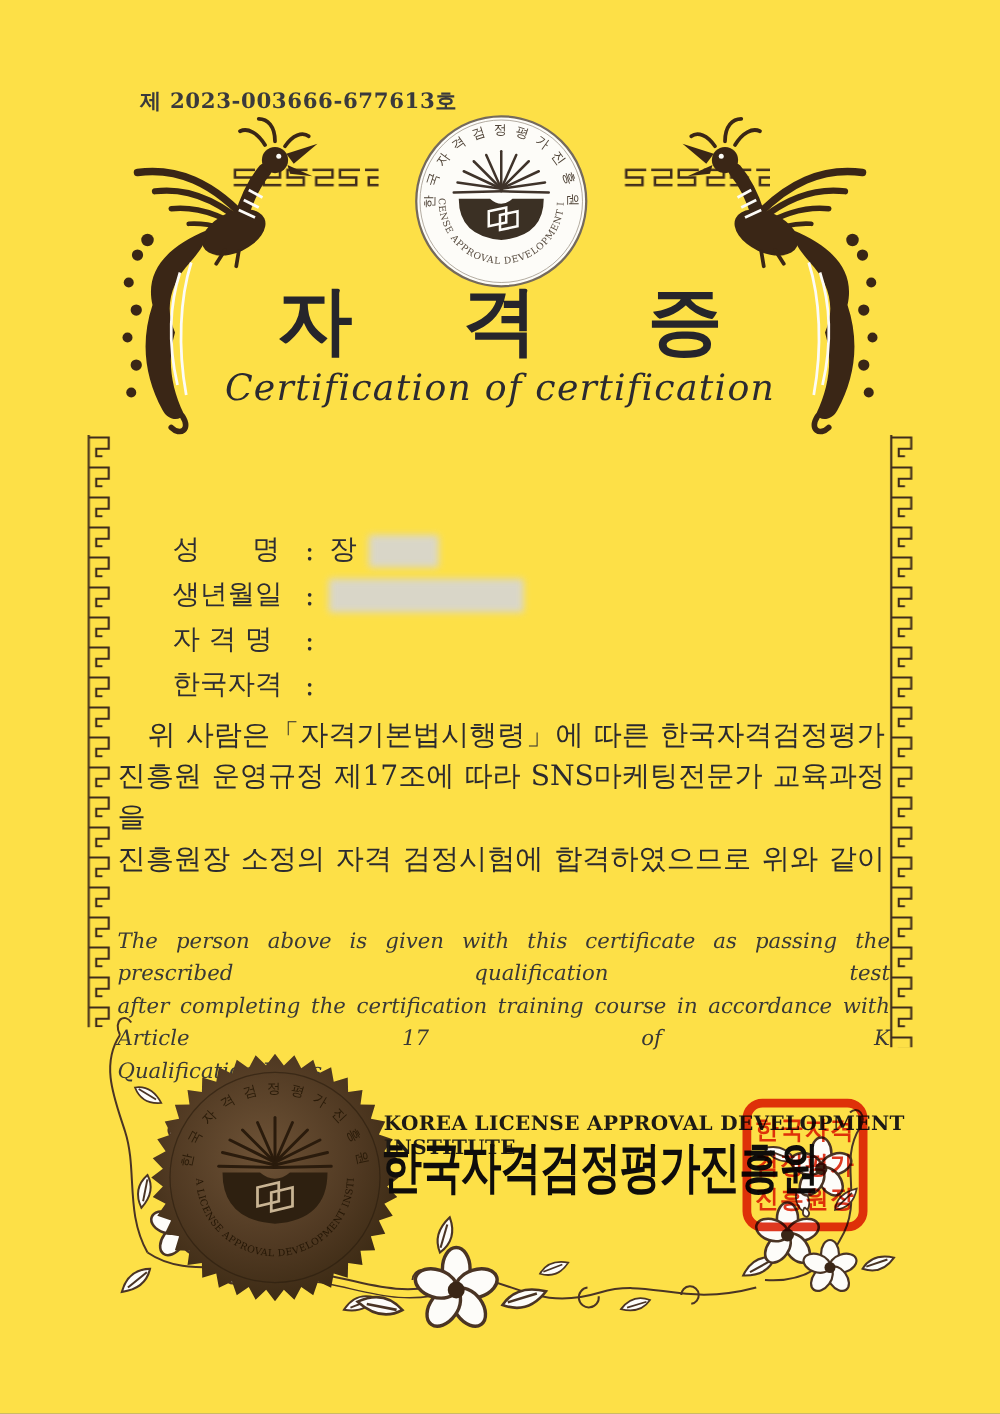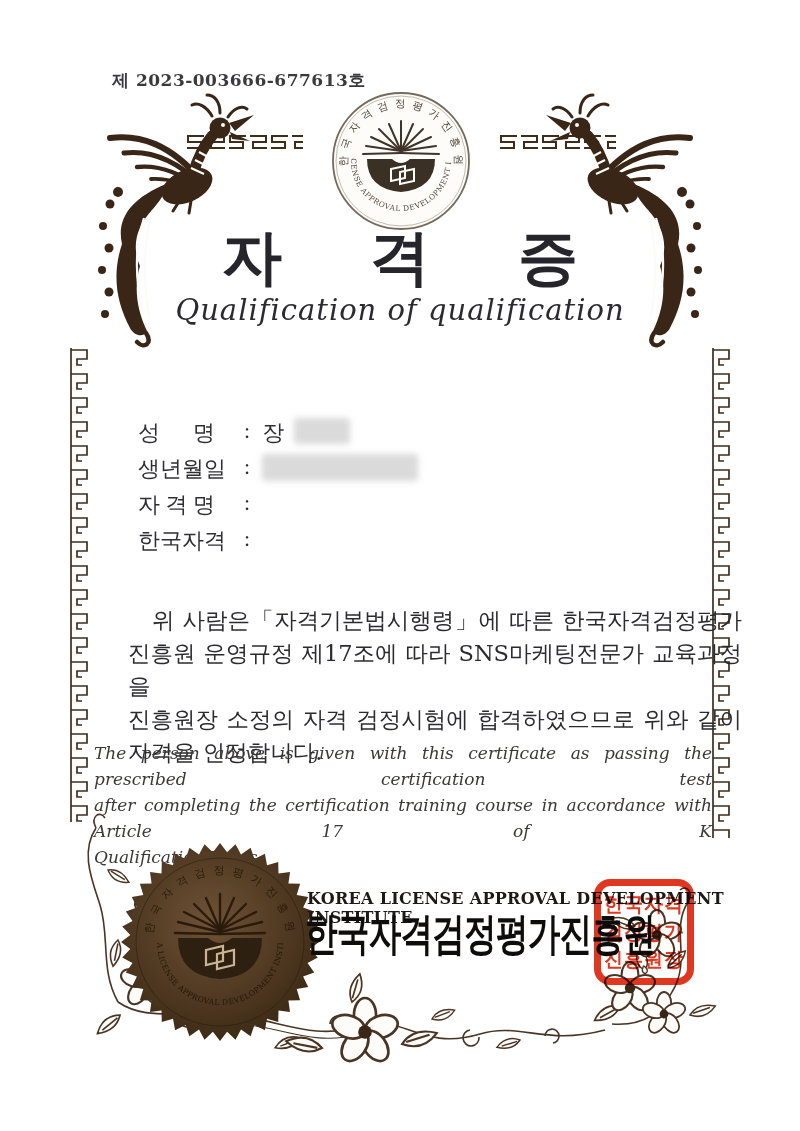--- a/index.html
+++ b/index.html
@@ -1,34 +1,34 @@
 <!DOCTYPE html>
 <html><head>
 <meta charset="utf-8">
 <style>
   html,body{margin:0;padding:0;background:#888;}
-  .page{position:relative;width:800px;height:1131px;margin:0 auto;background:#ffffff;overflow:hidden;
+  .page{position:relative;width:800px;height:1131px;margin:0 auto;background:#fde047;overflow:hidden;
         font-family:"DejaVu Serif","Liberation Serif",serif;color:#2c2b30;}
   .abs{position:absolute;}
   
   .cert-no{left:112px;top:69px;font-size:17px;letter-spacing:.5px;color:#3a3a3c;font-weight:600;}
   
   .title-row{left:0;top:227px;width:800px;display:flex;justify-content:center;gap:88px;}
   .title-row span{font-size:60px;font-weight:700;color:#26252b;line-height:1;}
   .subtitle{left:0;top:293px;width:800px;text-align:center;font-style:italic;font-size:29px;color:#2b2a30;letter-spacing:1px;}
   
   .fields{left:138px;top:418px;font-size:22px;color:#2f2e33;}
-  .frow{height:36px;display:flex;align-items:flex-start;font-family:Liberation Serif, serif;}
+  .frow{height:36px;display:flex;align-items:flex-end;}
   .flbl{white-space:pre;display:inline-block;min-width:100px;}
   .fcolon{margin:0 12px 0 6px;}
   .redact{display:inline-block;background:#d6d6d6;filter:blur(3px);border-radius:2px;opacity:.9;}
   .r-name{width:56px;height:26px;margin-left:10px;}
   .r-birth{width:156px;height:27px;}
   
-  .body-txt{left:94px;top:604px;width:614px;font-size:22.5px;color:#2b2a2f;margin-left:34px;}
+  .body-txt{left:94px;top:572px;width:614px;font-size:22.5px;color:#2b2a2f;}
   .body-txt .ln{line-height:33px;text-align:justify;text-align-last:justify;}
   .body-txt .ln.first{text-indent:24px;}
   .body-txt .ln.last{text-align-last:left;}
   
   .eng-txt{left:94px;top:740px;width:618px;font-size:17px;font-style:italic;color:#3a3936;}
   .eng-txt .ln{line-height:26px;text-align:justify;text-align-last:justify;}
   .eng-txt .ln.last{text-align-last:left;}
   
   .issuer-en{left:307px;top:889px;font-size:16px;font-weight:700;letter-spacing:.3px;color:#1d1a16;z-index:3;}
   .issuer-ko{left:305px;top:905px;font-family:"Liberation Sans","DejaVu Sans",sans-serif;font-size:44px;font-weight:900;
@@ -187,21 +187,21 @@
       <path d="M60 78 L74 75 V87 L60 90 Z"></path>
       <path d="M69 81 L83 78 V90 L69 93 Z"></path>
     </g>
   </svg>
 
   <div class="abs title-row">
     <span>자</span>
     <span>격</span>
     <span>증</span>
   </div>
-  <div class="abs subtitle">Qualification of qualification</div>
+  <div class="abs subtitle">Certification of certification</div>
 
   <div class="abs fields">
     <div class="frow">
       <span class="flbl">성      명</span>
       <span class="fcolon">:</span>
       <span>장</span>
       <span class="redact r-name"></span>
     </div>
     <div class="frow">
       <span class="flbl">생년월일</span>
@@ -215,25 +215,24 @@
     <div class="frow">
       <span class="flbl">한국자격</span>
       <span class="fcolon">:</span>
     </div>
   </div>
 
   <div class="abs body-txt">
     <div class="ln first">위 사람은「자격기본법시행령」에 따른 한국자격검정평가</div>
     <div class="ln">진흥원 운영규정 제17조에 따라 SNS마케팅전문가 교육과정을</div>
     <div class="ln">진흥원장 소정의 자격 검정시험에 합격하였으므로 위와 같이</div>
-    <div class="ln last">자격을 인정합니다.</div>
   </div>
 
   <div class="abs eng-txt">
-    <div class="ln">The person above is given with this certificate as passing the prescribed certification test</div>
+    <div class="ln">The person above is given with this certificate as passing the prescribed qualification test</div>
     <div class="ln">after completing the certification training course in accordance with Article 17 of K</div>
     <div class="ln last">Qualification Rules.</div>
   </div>
 
   <svg class="abs dec z1" style="left:0;top:810px;" width="800" height="310" viewBox="0 0 800 310">
     <defs>
       <g id="flw">
         <g stroke="#4a3424" stroke-width="1.6" fill="#fdfcf9">
           <ellipse cy="-10" rx="6.5" ry="10"></ellipse>
           <ellipse cy="-10" rx="6.5" ry="10" transform="rotate(72)"></ellipse>

